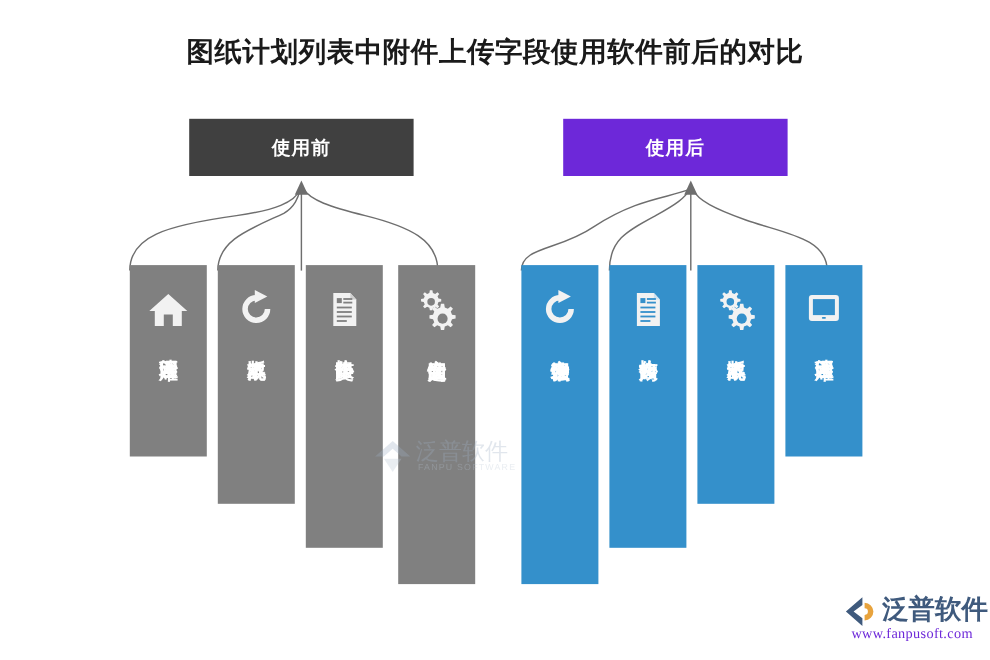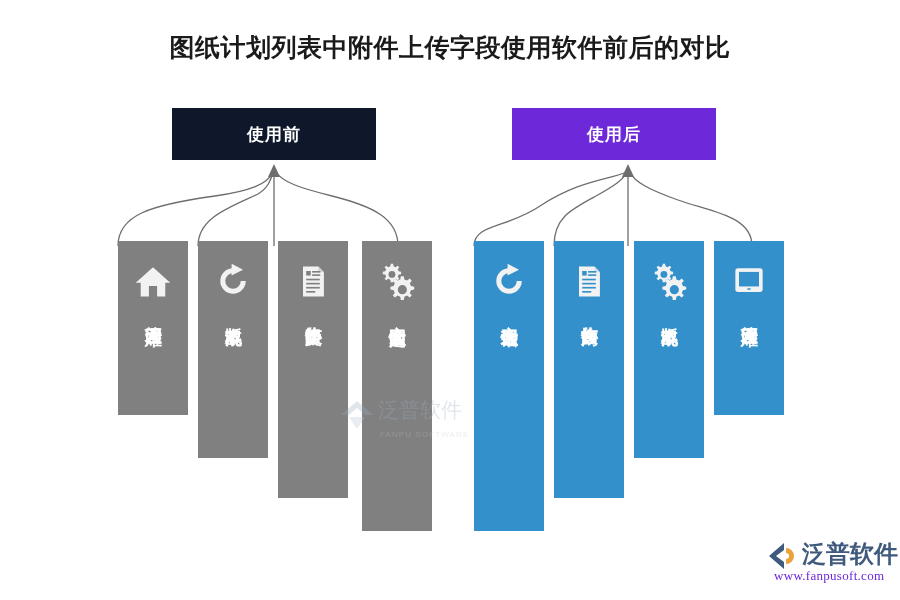--- a/index.html
+++ b/index.html
@@ -56,21 +56,21 @@
   .watermark .wm-name {
     position: absolute;
     left: 38px; top: 0px;
     font-size: 21px;
     color: #9fb0c4;
     white-space: nowrap;
     font-weight: 500;
   }
   .watermark .wm-sub {
     position: absolute;
-    left: 40px; top: 34px;
+    left: 40px; top: 24px;
     font-size: 8px;
     color: #b9c6d4;
     letter-spacing: 1.1px;
     white-space: nowrap;
   }
 
   
   .connectors {
     position: absolute;
     left: 0; top: 0;
@@ -87,21 +87,21 @@
     justify-content: center;
     color: #ffffff;
     font-size: 17px;
     font-weight: bold;
     letter-spacing: 1px;
   }
   .header-box.before {
     left: 172px;
     top: 108px;
     width: 204px;
-    background: #0f172a;
+    background: #404040;
   }
   .header-box.after {
     left: 512px;
     top: 108px;
     width: 204px;
     background: #6d28d9;
   }
 
   
   .column {

